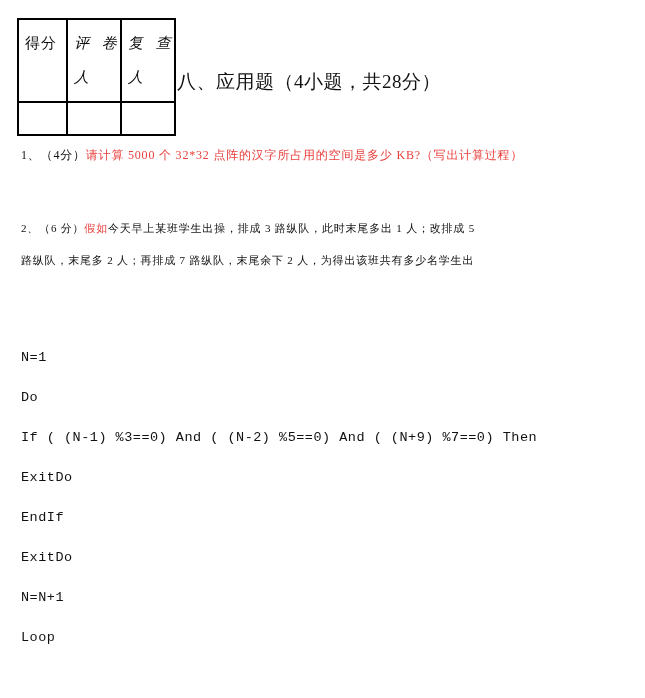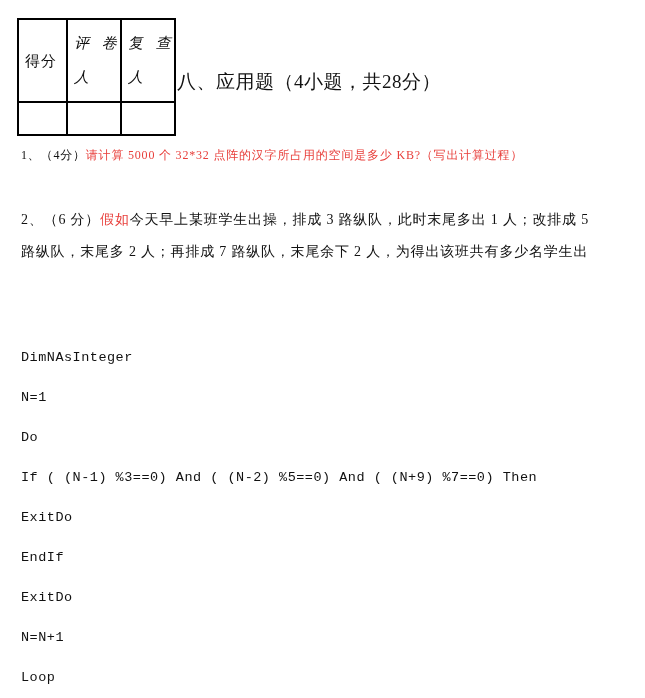--- a/index.html
+++ b/index.html
@@ -34,22 +34,22 @@
   .score-table .cell {
     font-size: 15px;
     letter-spacing: 1px;
     line-height: 34px;
     padding: 6px 0 0 6px;
   }
   .score-table .cell.col2, .score-table .cell.col3 { border-left: 2px solid #000; font-style: italic; }
   .score-table .cell.row2 { border-top: 2px solid #000; padding: 0; }
   .score-table .cell.center-v {
     display: flex;
-    align-items: center;
-    padding-top: 0;
+    padding-top: 8px;
+    font-family: Liberation Mono, monospace;
   }
   .two-line span { display: block; word-spacing: 7px; }
 
   
   .section-header {
     position: absolute;
     left: 177px;
     top: 69px;
     font-size: 19px;
     letter-spacing: 0.5px;
@@ -63,22 +63,22 @@
     top: 147px;
     font-size: 12px;
     letter-spacing: 0.8px;
     white-space: nowrap;
   }
 
   
   .q2 {
     position: absolute;
     left: 21px;
-    top: 204px;
-    font-size: 14px;
+    top: 212px;
+    font-size: 11px;
     letter-spacing: 0.8px;
   }
   .q2 .q2-line {
     height: 32px;
     line-height: 32px;
     white-space: nowrap;
   }
 
   .red { color: var(--red); }
   .black { color: var(--ink); }
@@ -127,21 +127,20 @@
   </div>
 
   <div class="q2">
     <div class="q2-line">
       <span class="black">2、（6 分）</span><span class="red">假如</span><span class="black">今天早上某班学生出操，排成 3 路纵队，此时末尾多出 1 人；改排成 5</span>
     </div>
     <div class="q2-line">路纵队，末尾多 2 人；再排成 7 路纵队，末尾余下 2 人，为得出该班共有多少名学生出</div>
   </div>
 
   <div class="code">
-    <div class="code-line">DimNAsInteger</div>
     <div class="code-line">N=1</div>
     <div class="code-line">Do</div>
     <div class="code-line">If ( (N-1) %3==0) And ( (N-2) %5==0) And ( (N+9) %7==0) Then</div>
     <div class="code-line">ExitDo</div>
     <div class="code-line">EndIf</div>
     <div class="code-line">ExitDo</div>
     <div class="code-line">N=N+1</div>
     <div class="code-line">Loop</div>
   </div>
 

